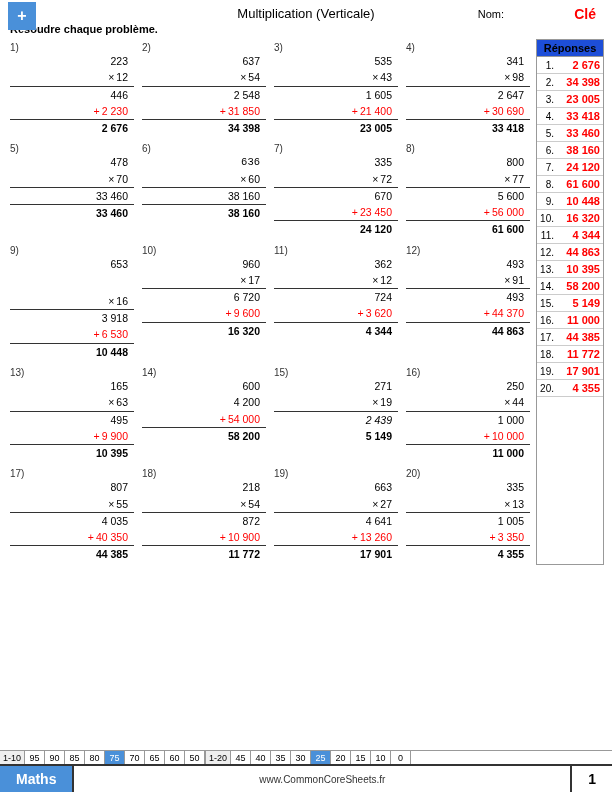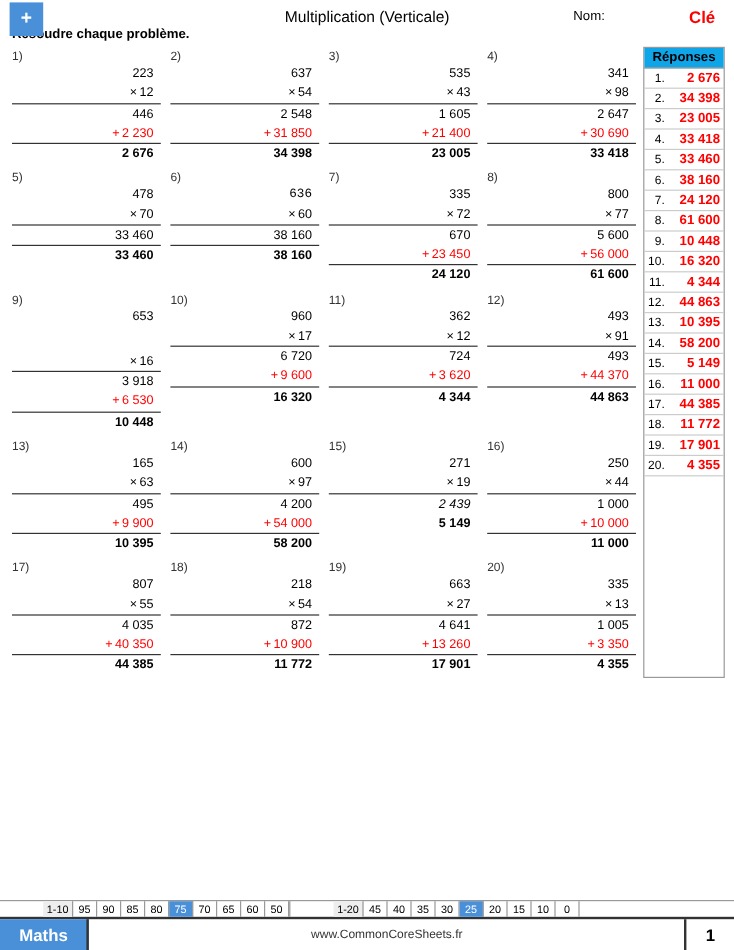--- a/index.html
+++ b/index.html
@@ -68,21 +68,21 @@
       gap: 4px;
     }
     .problems-area {
       flex: 1;
     }
     .responses-col {
       width: 68px;
       border: 1px solid #999;
     }
     .responses-header {
-      background: #0ea5e9;
+      background: #1d4ed8;
       text-align: center;
       font-weight: bold;
       font-size: 11px;
       padding: 2px 0;
       border-bottom: 1px solid #999;
     }
     .response-item {
       display: flex;
       align-items: center;
       border-bottom: 1px solid #ccc;
@@ -157,21 +157,20 @@
       display: flex;
       align-items: center;
     }
     .score-label {
       padding: 0 3px;
       background: #eee;
       border-right: 1px solid #999;
       height: 100%;
       display: flex;
       align-items: center;
-      margin-left: 36px;
     }
     .score-cell {
       border-right: 1px solid #999;
       padding: 0 3px;
       height: 100%;
       display: flex;
       align-items: center;
       min-width: 20px;
       justify-content: center;
     }
@@ -325,21 +324,20 @@
             <div style="text-align:right; padding-right:6px; border-bottom:1px solid #333; line-height:1.55;"><span style="margin-right:2px;">×</span>63</div>
             <div style="text-align:right; padding-right:6px; line-height:1.55;">495</div>
             <div style="text-align:right; padding-right:6px; border-bottom:1px solid #333; line-height:1.55; color:red;"><span style="color:red; margin-right:2px;">+</span>9 900</div>
             <div style="text-align:right; padding-right:6px; font-weight:bold; line-height:1.55;">10 395</div>
           </div>
           <div style="padding: 2px; font-size: 10.5px; font-family: Arial, sans-serif;">
             <div style="position:relative; min-height:10px;">
     <span style="font-size:10px; color:#333;">14)</span>
   </div>
             <div style="text-align:right; padding-right:6px; line-height:1.55;">600</div>
-            <div style="text-align:right; padding-right:6px; border-bottom:1px solid #333; line-height:1.55;"><span style="margin-right:2px;">×</span>97</div>
             <div style="text-align:right; padding-right:6px; line-height:1.55;">4 200</div>
             <div style="text-align:right; padding-right:6px; border-bottom:1px solid #333; line-height:1.55; color:red;"><span style="color:red; margin-right:2px;">+</span>54 000</div>
             <div style="text-align:right; padding-right:6px; font-weight:bold; line-height:1.55;">58 200</div>
           </div>
           <div style="padding: 2px; font-size: 10.5px; font-family: Arial, sans-serif;">
             <div style="position:relative; min-height:10px;">
     <span style="font-size:10px; color:#333;">15)</span>
   </div>
             <div style="text-align:right; padding-right:6px; line-height:1.55;">271</div>
             <div style="text-align:right; padding-right:6px; border-bottom:1px solid #333; line-height:1.55;"><span style="margin-right:2px;">×</span>19</div>

